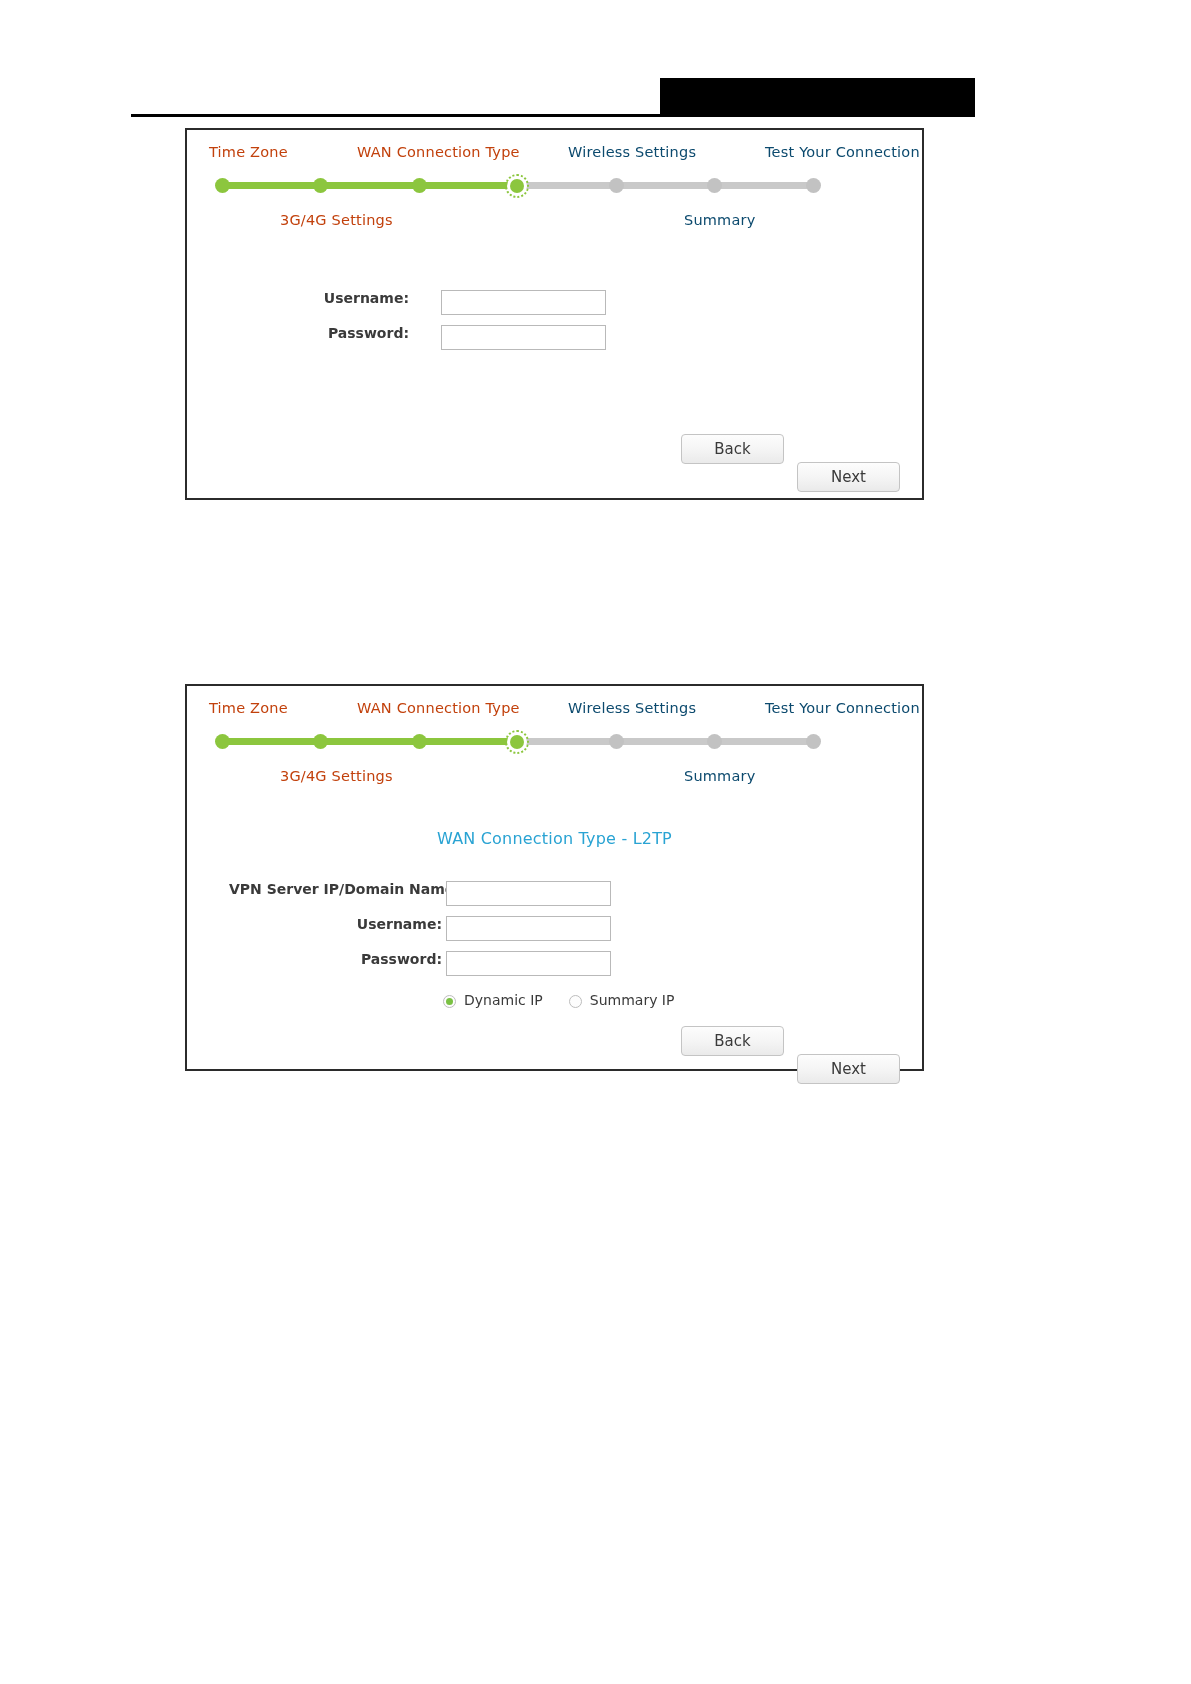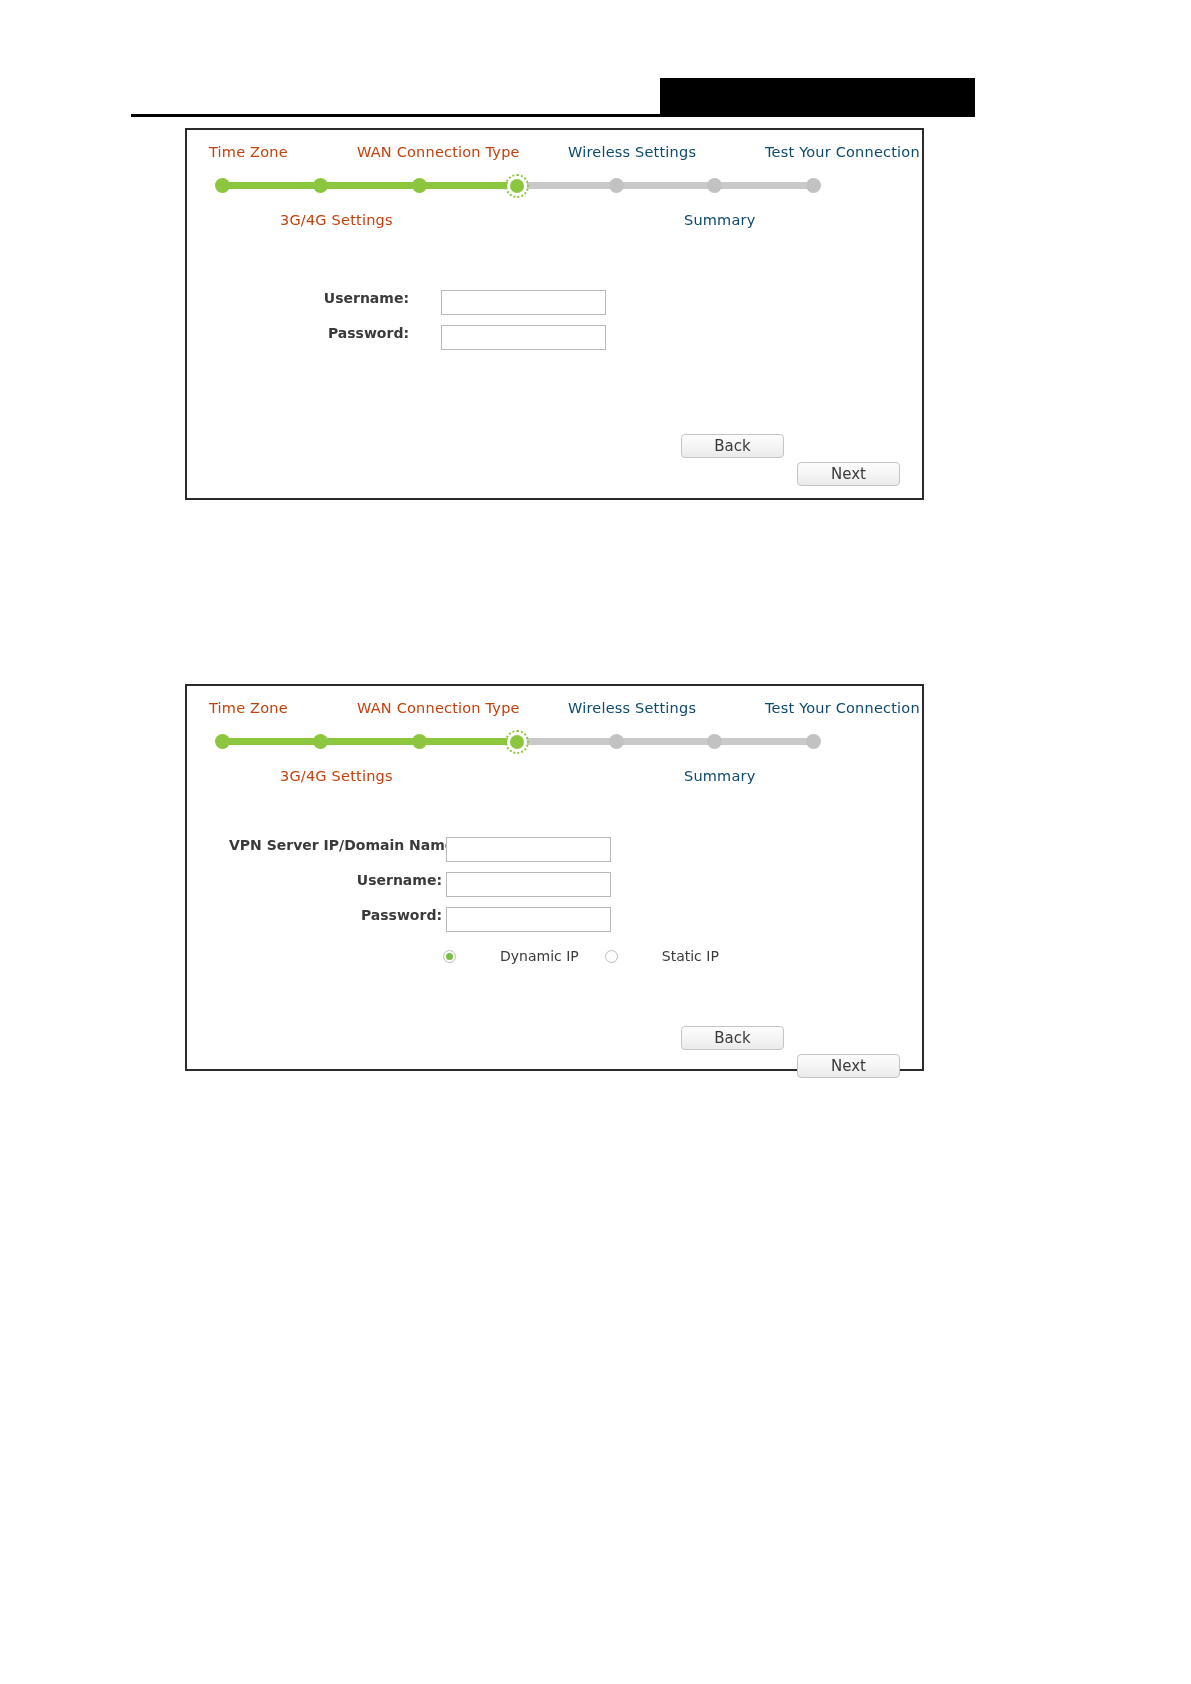--- a/index.html
+++ b/index.html
@@ -155,23 +155,22 @@
     outline: none;
   }
 
   
   .radio-row {
     display: flex;
     align-items: center;
   }
   .radio-opt {
     display: flex;
-    align-items: center;
+    align-items: flex-end;
     margin-right: 26px;
-    gap: 36px;
   }
   .radio-mark {
     width: 13px;
     height: 13px;
     border-radius: 50%;
     border: 1px solid #bdbdbd;
     background: #fdfdfd;
     box-sizing: border-box;
     margin-right: 8px;
     position: relative;
@@ -192,21 +191,21 @@
     color: #3a3a3a;
   }
 
   
   .button-row {
     position: absolute;
     display: flex;
   }
   .wiz-btn {
     width: 103px;
-    height: 24px;
+    height: 30px;
     border: 1px solid #c4c4c4;
     border-radius: 4px;
     background: linear-gradient(to bottom, #fdfdfd 0%, #f4f4f4 55%, #eaeaea 100%);
     color: #3a3a3a;
     font-size: 15px;
     font-family: "DejaVu Sans", sans-serif;
     cursor: pointer;
   }
   .wiz-btn + .wiz-btn { margin-left: 13px; margin-top: 28px; }
 </style>
@@ -277,20 +276,21 @@
       <div class="node current" style="left:49.6%"></div>
       <div class="node todo" style="left:66.3%"></div>
       <div class="node todo" style="left:82.8%"></div>
       <div class="node todo" style="left:99.4%"></div>
     </div>
 
     <div class="step-label done" style="left:93px; top:82px;">3G/4G Settings</div>
     <div class="step-label todo" style="left:497px; top:82px;">Summary</div>
   </div>
 
+  <div class="form-title" style="margin-top:25px;">WAN Connection Type - L2TP</div>
 
   <div class="form-rows" style="margin-top:33px; padding-left:42px;">
     <div class="form-row">
       <div class="field-label" style="width:213px;">VPN Server IP/Domain Name:</div>
       <input class="text-input" style="width: 165px; margin-left: 4px;" type="text" value="">
     </div>
     <div class="form-row">
       <div class="field-label" style="width:213px;">Username:</div>
       <input class="text-input" style="width: 165px; margin-left: 4px;" type="text" value="">
     </div>
@@ -299,21 +299,21 @@
       <input class="text-input" style="width: 165px; margin-left: 4px;" type="text" value="">
     </div>
 
     <div class="radio-row" style="margin-top:16px; margin-left:214px;">
       <div class="radio-opt">
         <span class="radio-mark checked"></span>
         <span class="radio-text">Dynamic IP</span>
       </div>
       <div class="radio-opt">
         <span class="radio-mark"></span>
-        <span class="radio-text">Static IP</span>
+        <span class="radio-text">Summary IP</span>
       </div>
     </div>
   </div>
 
   <div class="button-row" style="left:494px; top:340px;">
     <button class="wiz-btn">Back</button>
     <button class="wiz-btn">Next</button>
   </div>
 </div>
 

